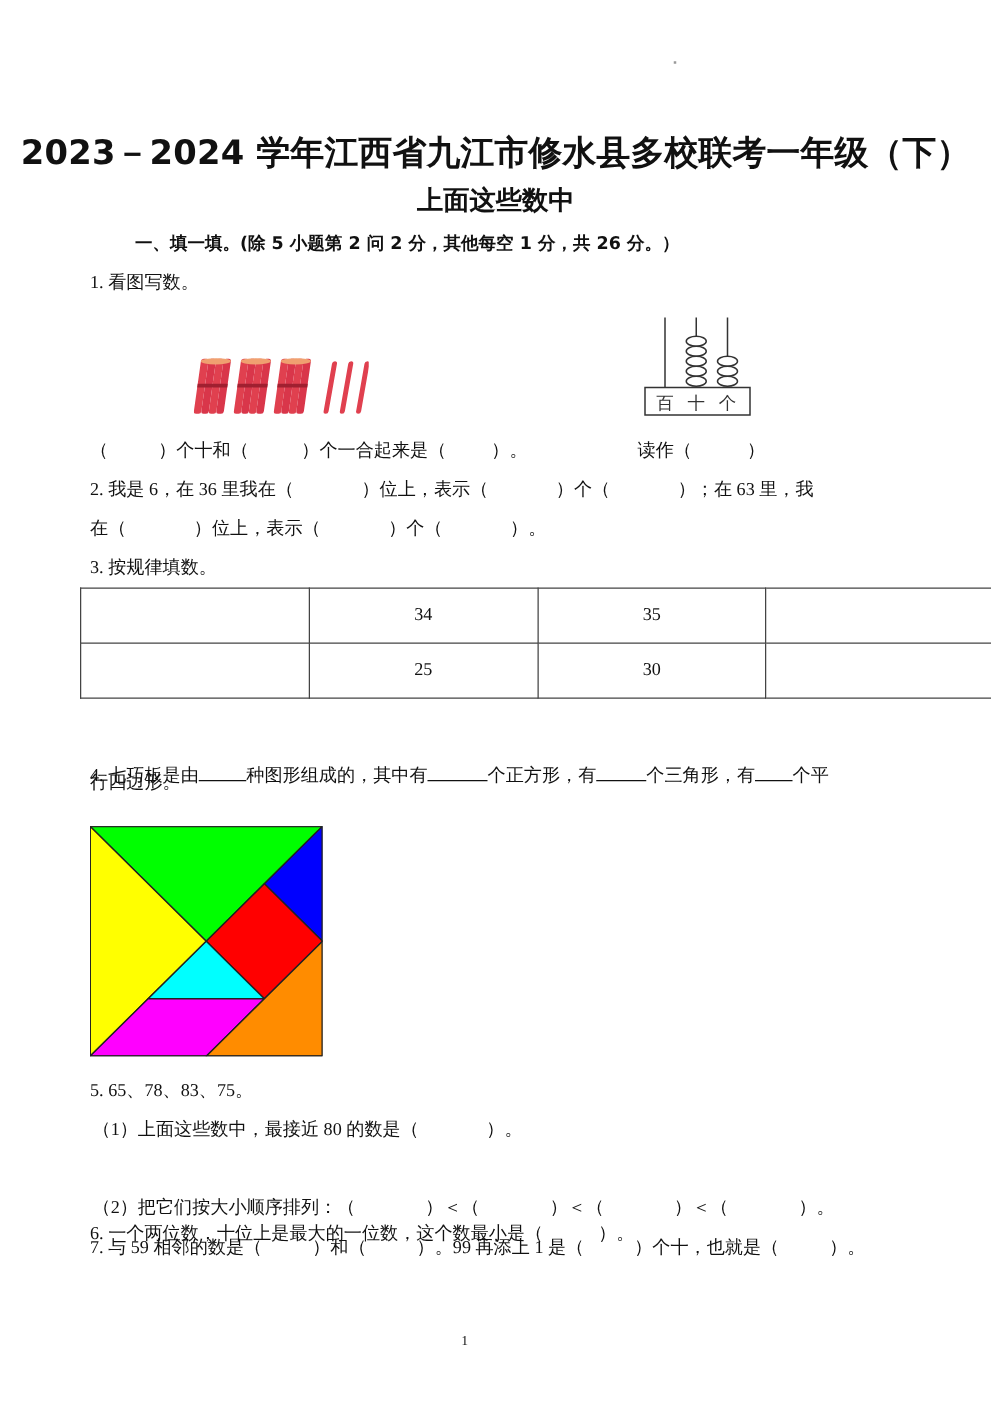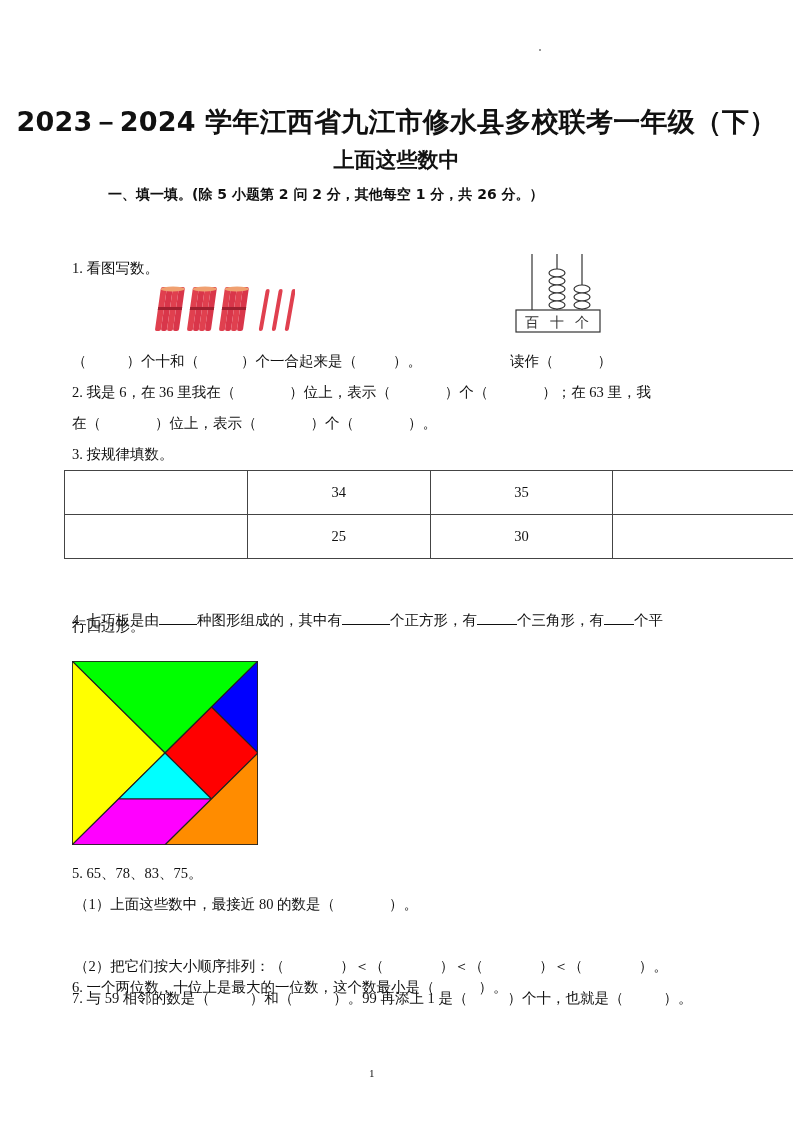--- a/index.html
+++ b/index.html
@@ -28,21 +28,21 @@
 </head>
 <body>
 
 <div class="abs dot"></div>
 
 <div class="abs title title1">2023－2024 学年江西省九江市修水县多校联考一年级（下）</div>
 <div class="abs title title2">上面这些数中</div>
 
 <div class="abs section">一、填一填。(除 5 小题第 2 问 2 分，其他每空 1 分，共 26 分。）</div>
 
-<div class="abs line" style="top:216px;margin-top:42px;">1. 看图写数。</div>
+<div class="abs line" style="top:216px;">1. 看图写数。</div>
 
 <svg class="abs sticks" viewBox="0 0 140 50">
   <g>
     <g transform="translate(6,4) skewX(-8)">
       <rect x="0" y="0" width="6" height="44" rx="2" fill="#e0404f"></rect>
       <rect x="6" y="0" width="6" height="44" rx="2" fill="#d9364a"></rect>
       <rect x="12" y="0" width="6" height="44" rx="2" fill="#e0404f"></rect>
       <rect x="18" y="0" width="6" height="44" rx="2" fill="#d9364a"></rect>
       <rect x="0" y="20" width="24" height="3" fill="#a02030"></rect>
       <ellipse cx="12" cy="2" rx="12" ry="2.5" fill="#f0a070"></ellipse>

